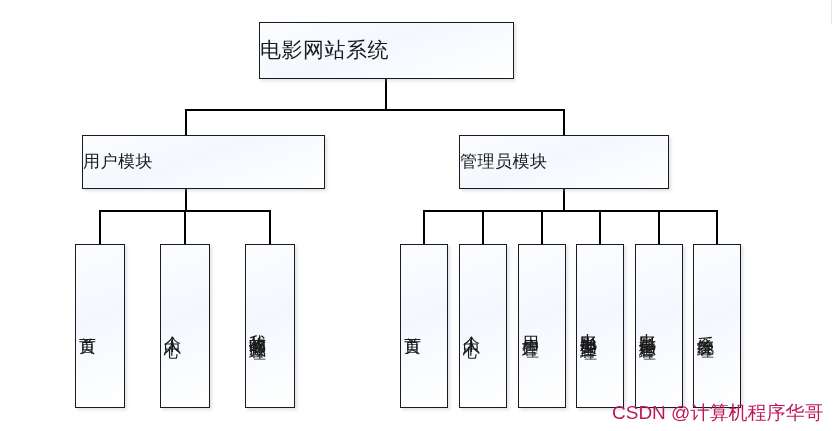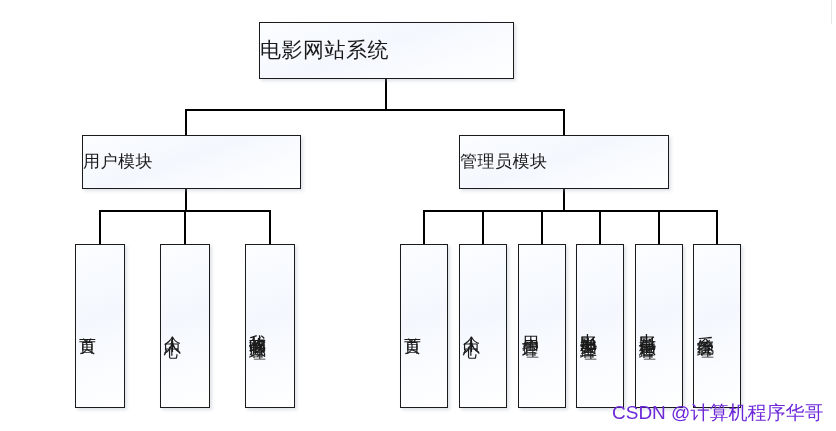--- a/index.html
+++ b/index.html
@@ -60,21 +60,21 @@
     white-space: nowrap;
   }
 
   
   #watermark {
     position: absolute;
     left: 612px;
     top: 400px;
     font-family: "Liberation Sans", sans-serif;
     font-size: 19px;
-    color: #6d28d9;
+    color: #be185d;
     white-space: nowrap;
     pointer-events: none;
   }
 
   
   #edge-artifact {
     position: absolute;
     right: 0px;
     top: 0px;
     width: 4px;
@@ -112,21 +112,21 @@
   <div class="conn v" style="left:482px; top:210px; height:35px;"></div>
   <div class="conn v" style="left:541px; top:210px; height:35px;"></div>
   <div class="conn v" style="left:599px; top:210px; height:35px;"></div>
   <div class="conn v" style="left:658px; top:210px; height:35px;"></div>
   <div class="conn v" style="left:716px; top:210px; height:35px;"></div>
 
   <div class="node root" style="left:259px; top:22px; width:255px; height:57px;">
     <span class="label">电影网站系统</span>
   </div>
 
-  <div class="node module" style="left:82px; top:135px; width:219px; height:54px;">
+  <div class="node module" style="left:82px; top:135px; width:243px; height:54px;">
     <span class="label">用户模块</span>
   </div>
 
   <div class="node module" style="left:459px; top:135px; width:210px; height:54px;">
     <span class="label">管理员模块</span>
   </div>
 
   <div class="node leaf" style="left:75px; top:244px; width:50px; height:164px;">
     <span class="label">首页</span>
   </div>

